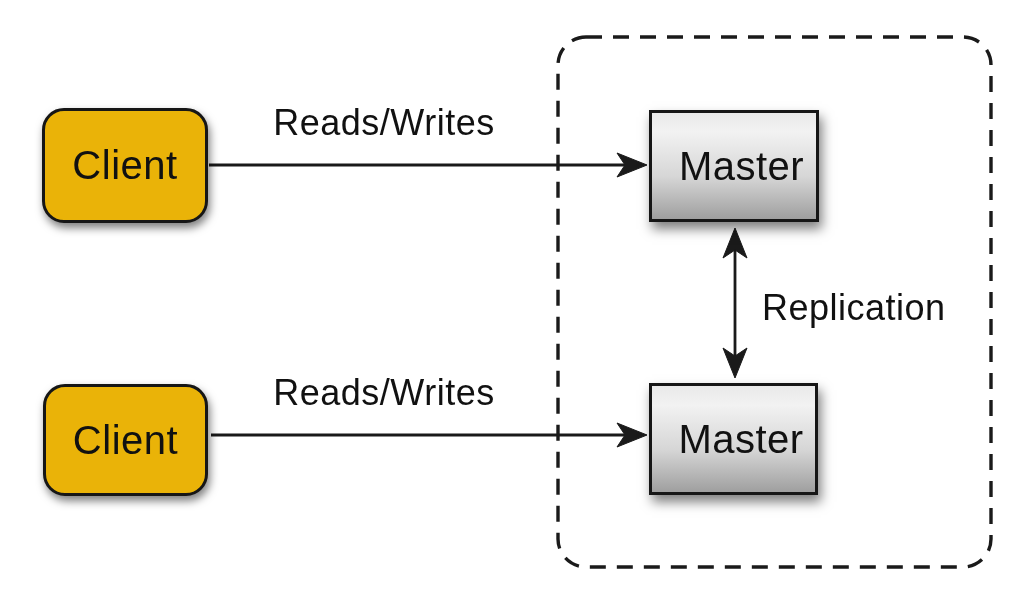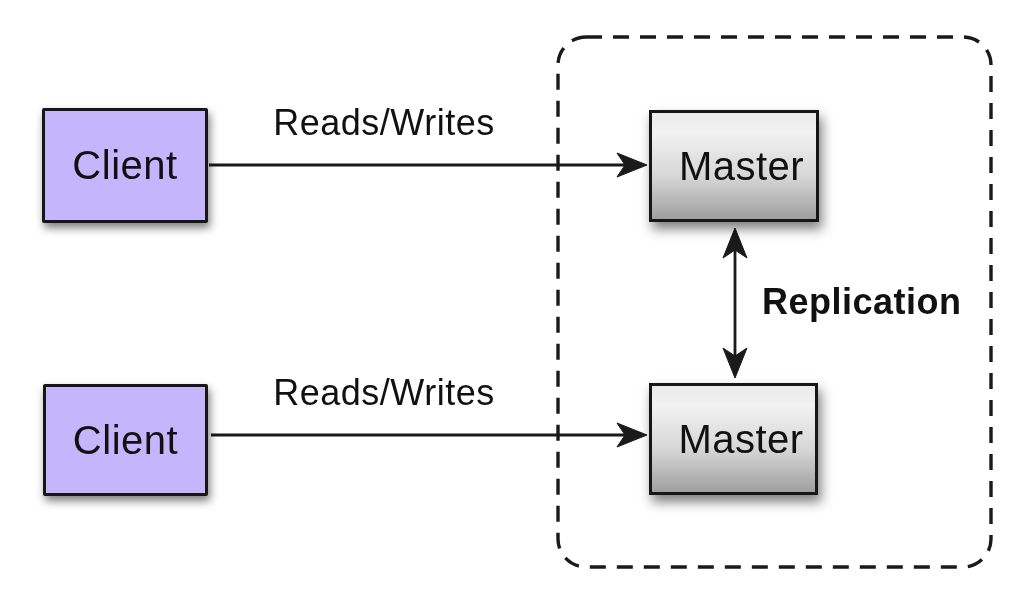--- a/index.html
+++ b/index.html
@@ -48,22 +48,22 @@
     justify-content: center;
     box-sizing: border-box;
     border: 3px solid #161616;
   }
   .node-label {
     font-size: 40px;
     color: #111111;
     letter-spacing: 0.5px;
   }
   .client {
-    background: #c4b5fd;
-    border-radius: 2px;
+    background: #eab308;
+    border-radius: 22px;
     box-shadow: 2px 5px 8px rgba(0,0,0,0.50);
   }
   .client-top    { left: 42px;  top: 108px; width: 166px; height: 115px; }
   .client-bottom { left: 43px;  top: 384px; width: 165px; height: 112px; }
   .master {
     background: linear-gradient(180deg, #e9e9e9 0%, #f2f2f2 18%, #d6d6d6 60%, #9f9f9f 100%);
     box-shadow: 3px 7px 11px rgba(0,0,0,0.50);
     padding-left: 15px;
   }
   .master-top    { left: 649px; top: 110px; width: 170px; height: 112px; }
@@ -71,21 +71,21 @@
   .edge-label {
     position: absolute;
     font-size: 36px;
     line-height: 1;
     color: #111111;
     white-space: nowrap;
     letter-spacing: 0.5px;
   }
   .label-rw-top      { left: 384px; top: 105px; transform: translateX(-50%); }
   .label-rw-bottom   { left: 384px; top: 375px; transform: translateX(-50%); }
-  .label-replication { left: 762px; top: 284px; font-weight: bold; }
+  .label-replication { left: 762px; top: 290px; }
 </style>
 </head>
 <body>
 
 <div class="canvas">
 
   <svg class="layer" width="1028" height="610" viewBox="0 0 1028 610" aria-hidden="true">
 
     <rect class="group-border" x="558" y="37" width="433" height="530" rx="28"></rect>
 

